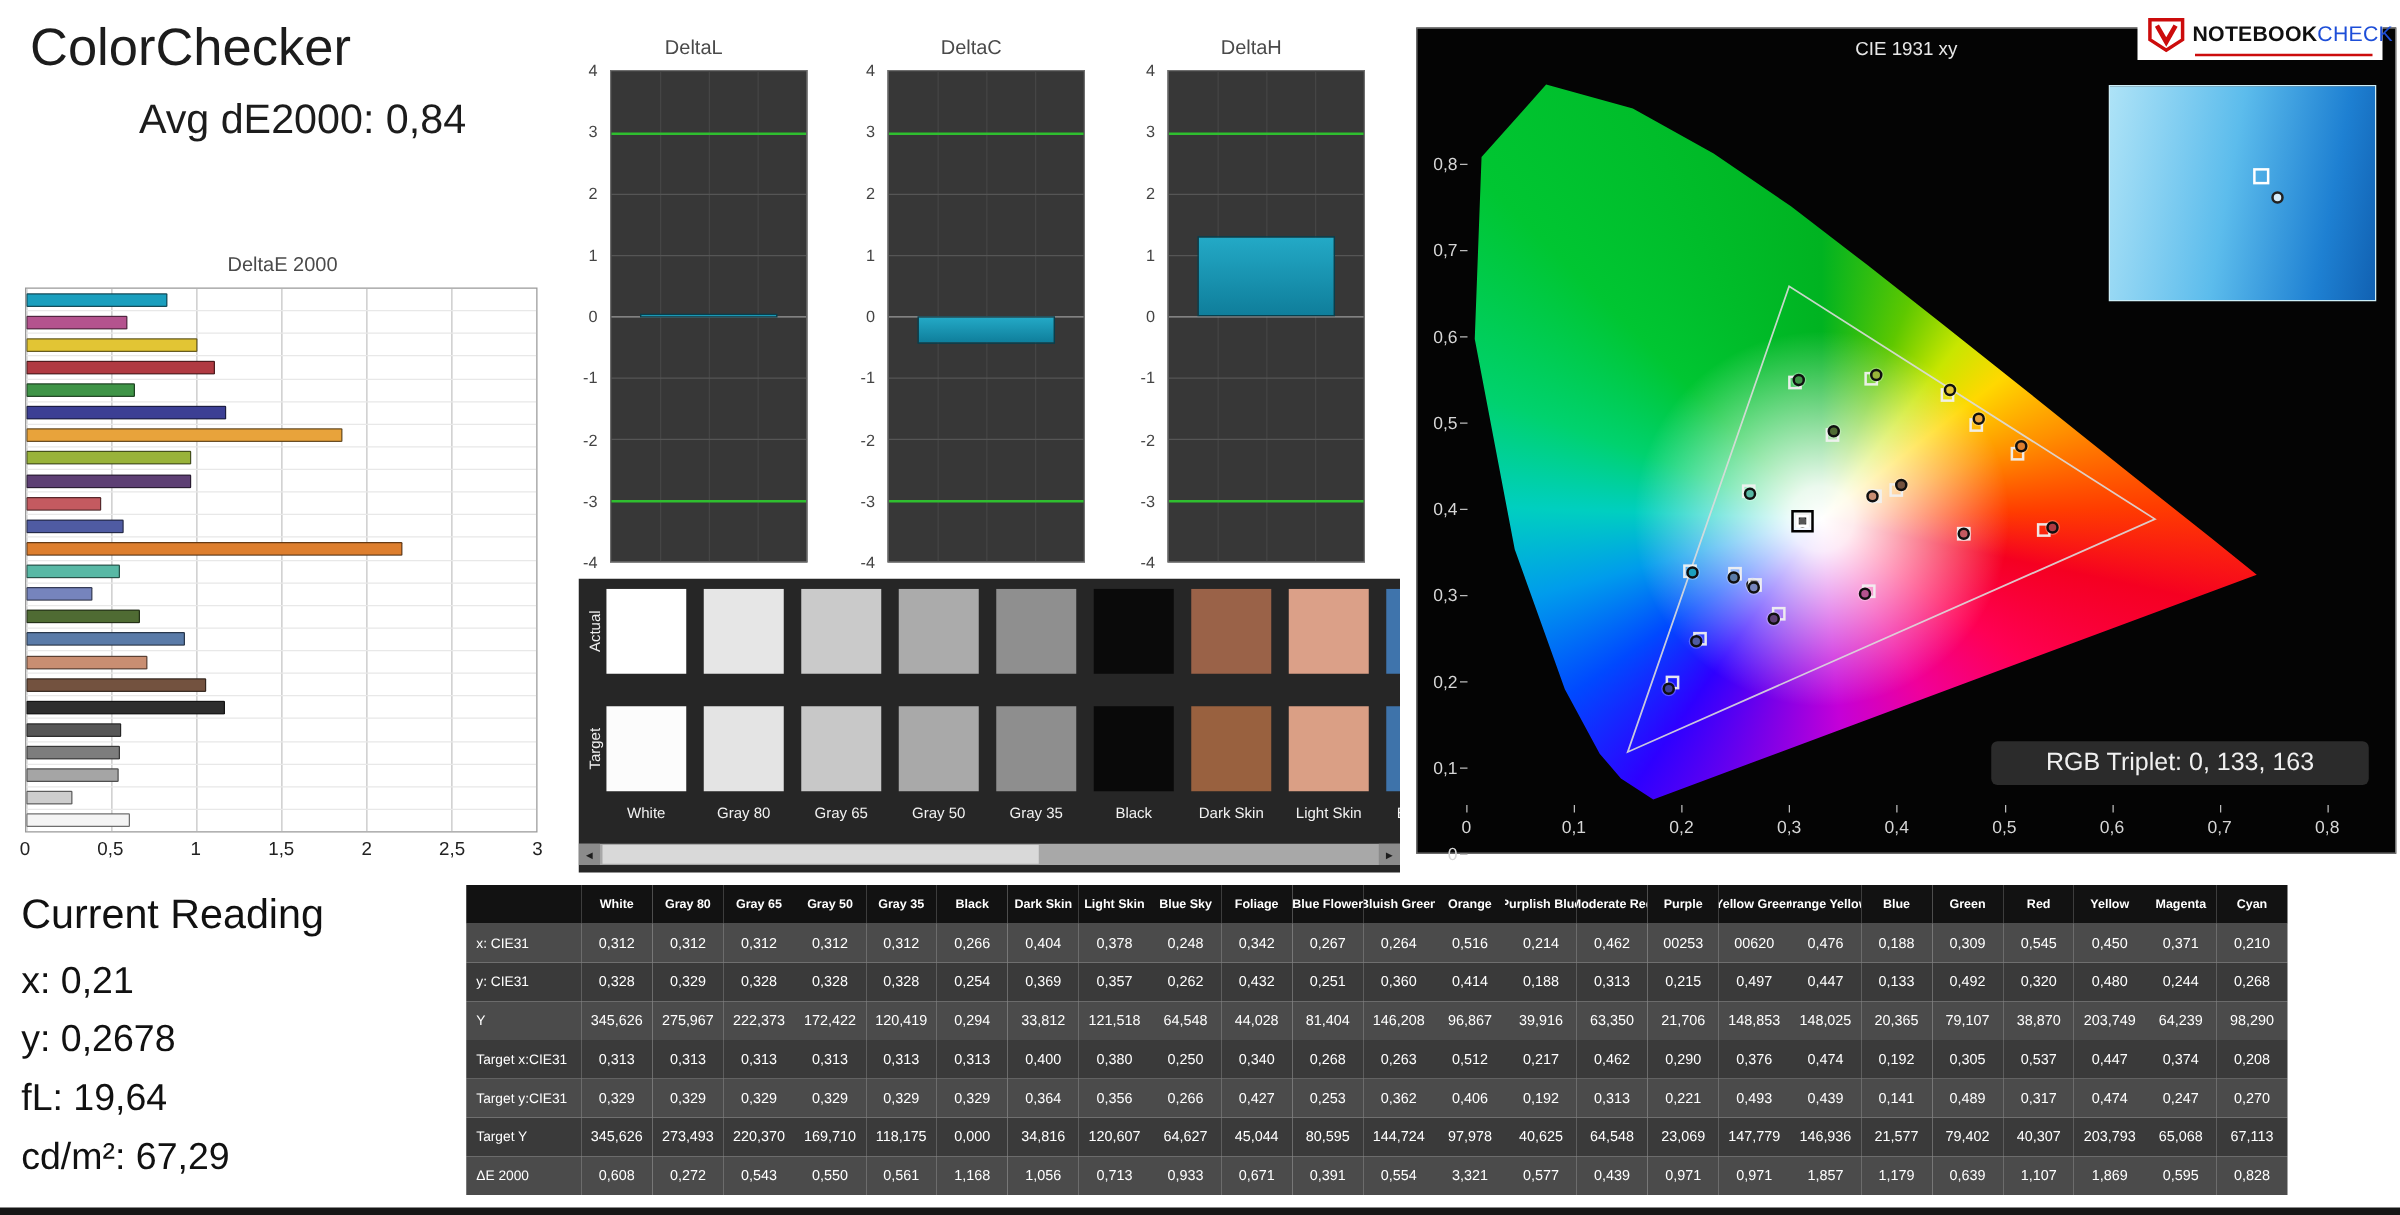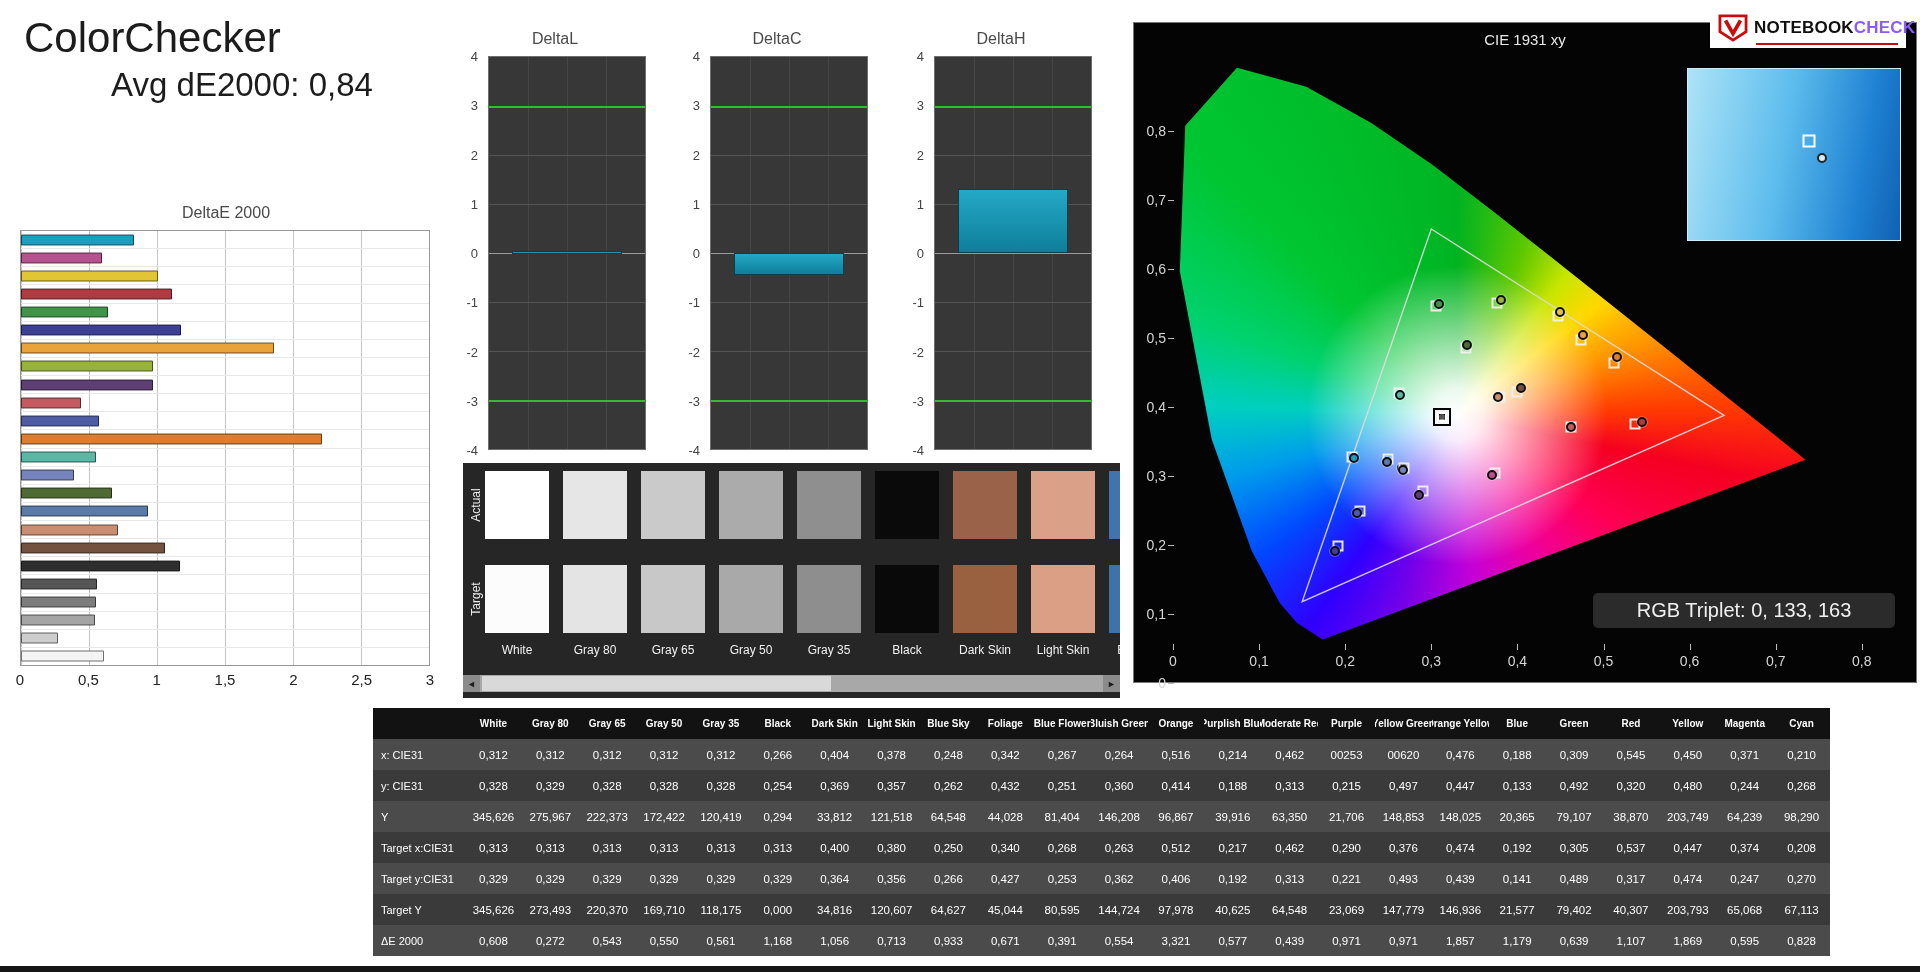--- a/index.html
+++ b/index.html
@@ -3,21 +3,21 @@
 <meta charset="utf-8">
 <style>
   *{margin:0;padding:0;box-sizing:border-box}
   html,body{background:#fff}
   body{font-family:"Liberation Sans",sans-serif;}
   .screen{position:relative;width:1920px;height:972px;background:#fff;overflow:hidden}
 
   
   .summary{position:absolute;left:16px;top:14px;width:452px}
   .page-title{font-size:42px;color:#1c1c1c;font-weight:400;padding-left:8px}
-  .sum-line{font-size:33px;color:#1c1c1c;text-align:center;margin-top:4px}
+  .sum-line{font-size:33px;color:#1c1c1c;text-align:center;margin-top:14px}
   .sum-line.max{margin-top:6px}
 
   
   .de-wrap{position:absolute;left:20px;top:204px;width:412px}
   .de-title{font-size:16px;color:#4a4a4a;text-align:center;margin-bottom:8px}
   .de-plot{position:relative;width:410px;height:436px;border:1px solid #999;background:#fff;overflow:hidden}
   .de-grid-line{position:absolute;top:0;bottom:0;width:1px;background:#c4c4c4}
   .de-grid-line.limit{width:2px;background:#2dbd2d}
   .de-rows{position:absolute;inset:0;display:flex;flex-direction:column}
   .de-row{flex:1;position:relative;border-bottom:1px solid #e8e8e8}
@@ -78,21 +78,21 @@
   .cie-inset{position:absolute;left:553px;top:45px;width:214px;height:173px;border:1px solid #cdeef8;z-index:5;
     background:linear-gradient(100deg,#aee3f7 0%,#5cbcec 45%,#1e80d2 80%,#1161b2 100%)}
   .inset-square{position:absolute;left:57%;top:42%;width:13px;height:13px;border:2px solid #fff;transform:translate(-50%,-50%)}
   .inset-dot{position:absolute;left:63%;top:52%;width:10px;height:10px;border-radius:50%;border:2px solid #222;background:#d6ecfa;transform:translate(-50%,-50%)}
   .rgb-strip{position:absolute;left:459px;top:570px;width:302px;height:35px;background:#2b2b2b;border-radius:5px;color:#f0f0f0;font-size:20px;display:flex;align-items:center;justify-content:center;z-index:6}
 
   
   .nb-logo{position:absolute;left:1710px;top:8px;width:196px;height:40px;background:#fff;display:flex;align-items:center;padding:0 8px;z-index:10}
   .nb-icon{width:30px;height:28px;margin-right:6px;flex:none}
   .nb-bold{font-weight:700;font-size:17px;color:#101010;letter-spacing:.2px}
-  .nb-light{font-weight:700;font-size:17px;color:#8b5cf6;letter-spacing:.2px}
+  .nb-light{font-weight:400;font-size:17px;color:#1d4ed8;letter-spacing:.2px}
   .nb-underline{position:absolute;left:46px;right:8px;bottom:3px;height:2px;background:#cc0c0c}
 
   
   .current{position:absolute;left:17px;top:712px;width:340px}
   .cur-title{font-size:33px;color:#111}
   .cur-line{font-size:30px;color:#111;margin-top:13px}
   .cur-line.first{margin-top:18px}
 
   
   #ck-table{position:absolute;left:373px;top:708px;width:1457px;display:grid;grid-template-columns:92px repeat(24,1fr);grid-auto-rows:31px}
@@ -464,20 +464,27 @@
   <div class="nb-logo">
     <svg class="nb-icon" viewBox="0 0 32 30">
       <path d="M2 2 L30 2 L30 19 L16 28 L2 19 Z" fill="#ffffff" stroke="#cc0c0c" stroke-width="3"></path>
       <path d="M8 7 L16 21 L24 7" stroke="#cc0c0c" stroke-width="4" fill="none"></path>
     </svg>
     <span class="nb-bold">NOTEBOOK</span>
       <span class="nb-light">CHECK</span>
     <div class="nb-underline"></div>
   </div>
 
+  <div class="current">
+    <div class="cur-title">Current Reading</div>
+    <div class="cur-line first">x: 0,21</div>
+    <div class="cur-line">y: 0,2678</div>
+    <div class="cur-line">fL: 19,64</div>
+    <div class="cur-line">cd/m²: 67,29</div>
+  </div>
 
   <div id="ck-table">
       <div class="th-cell"></div>
       <div class="th-cell">White</div>
       <div class="th-cell">Gray 80</div>
       <div class="th-cell">Gray 65</div>
       <div class="th-cell">Gray 50</div>
       <div class="th-cell">Gray 35</div>
       <div class="th-cell">Black</div>
       <div class="th-cell">Dark Skin</div>

